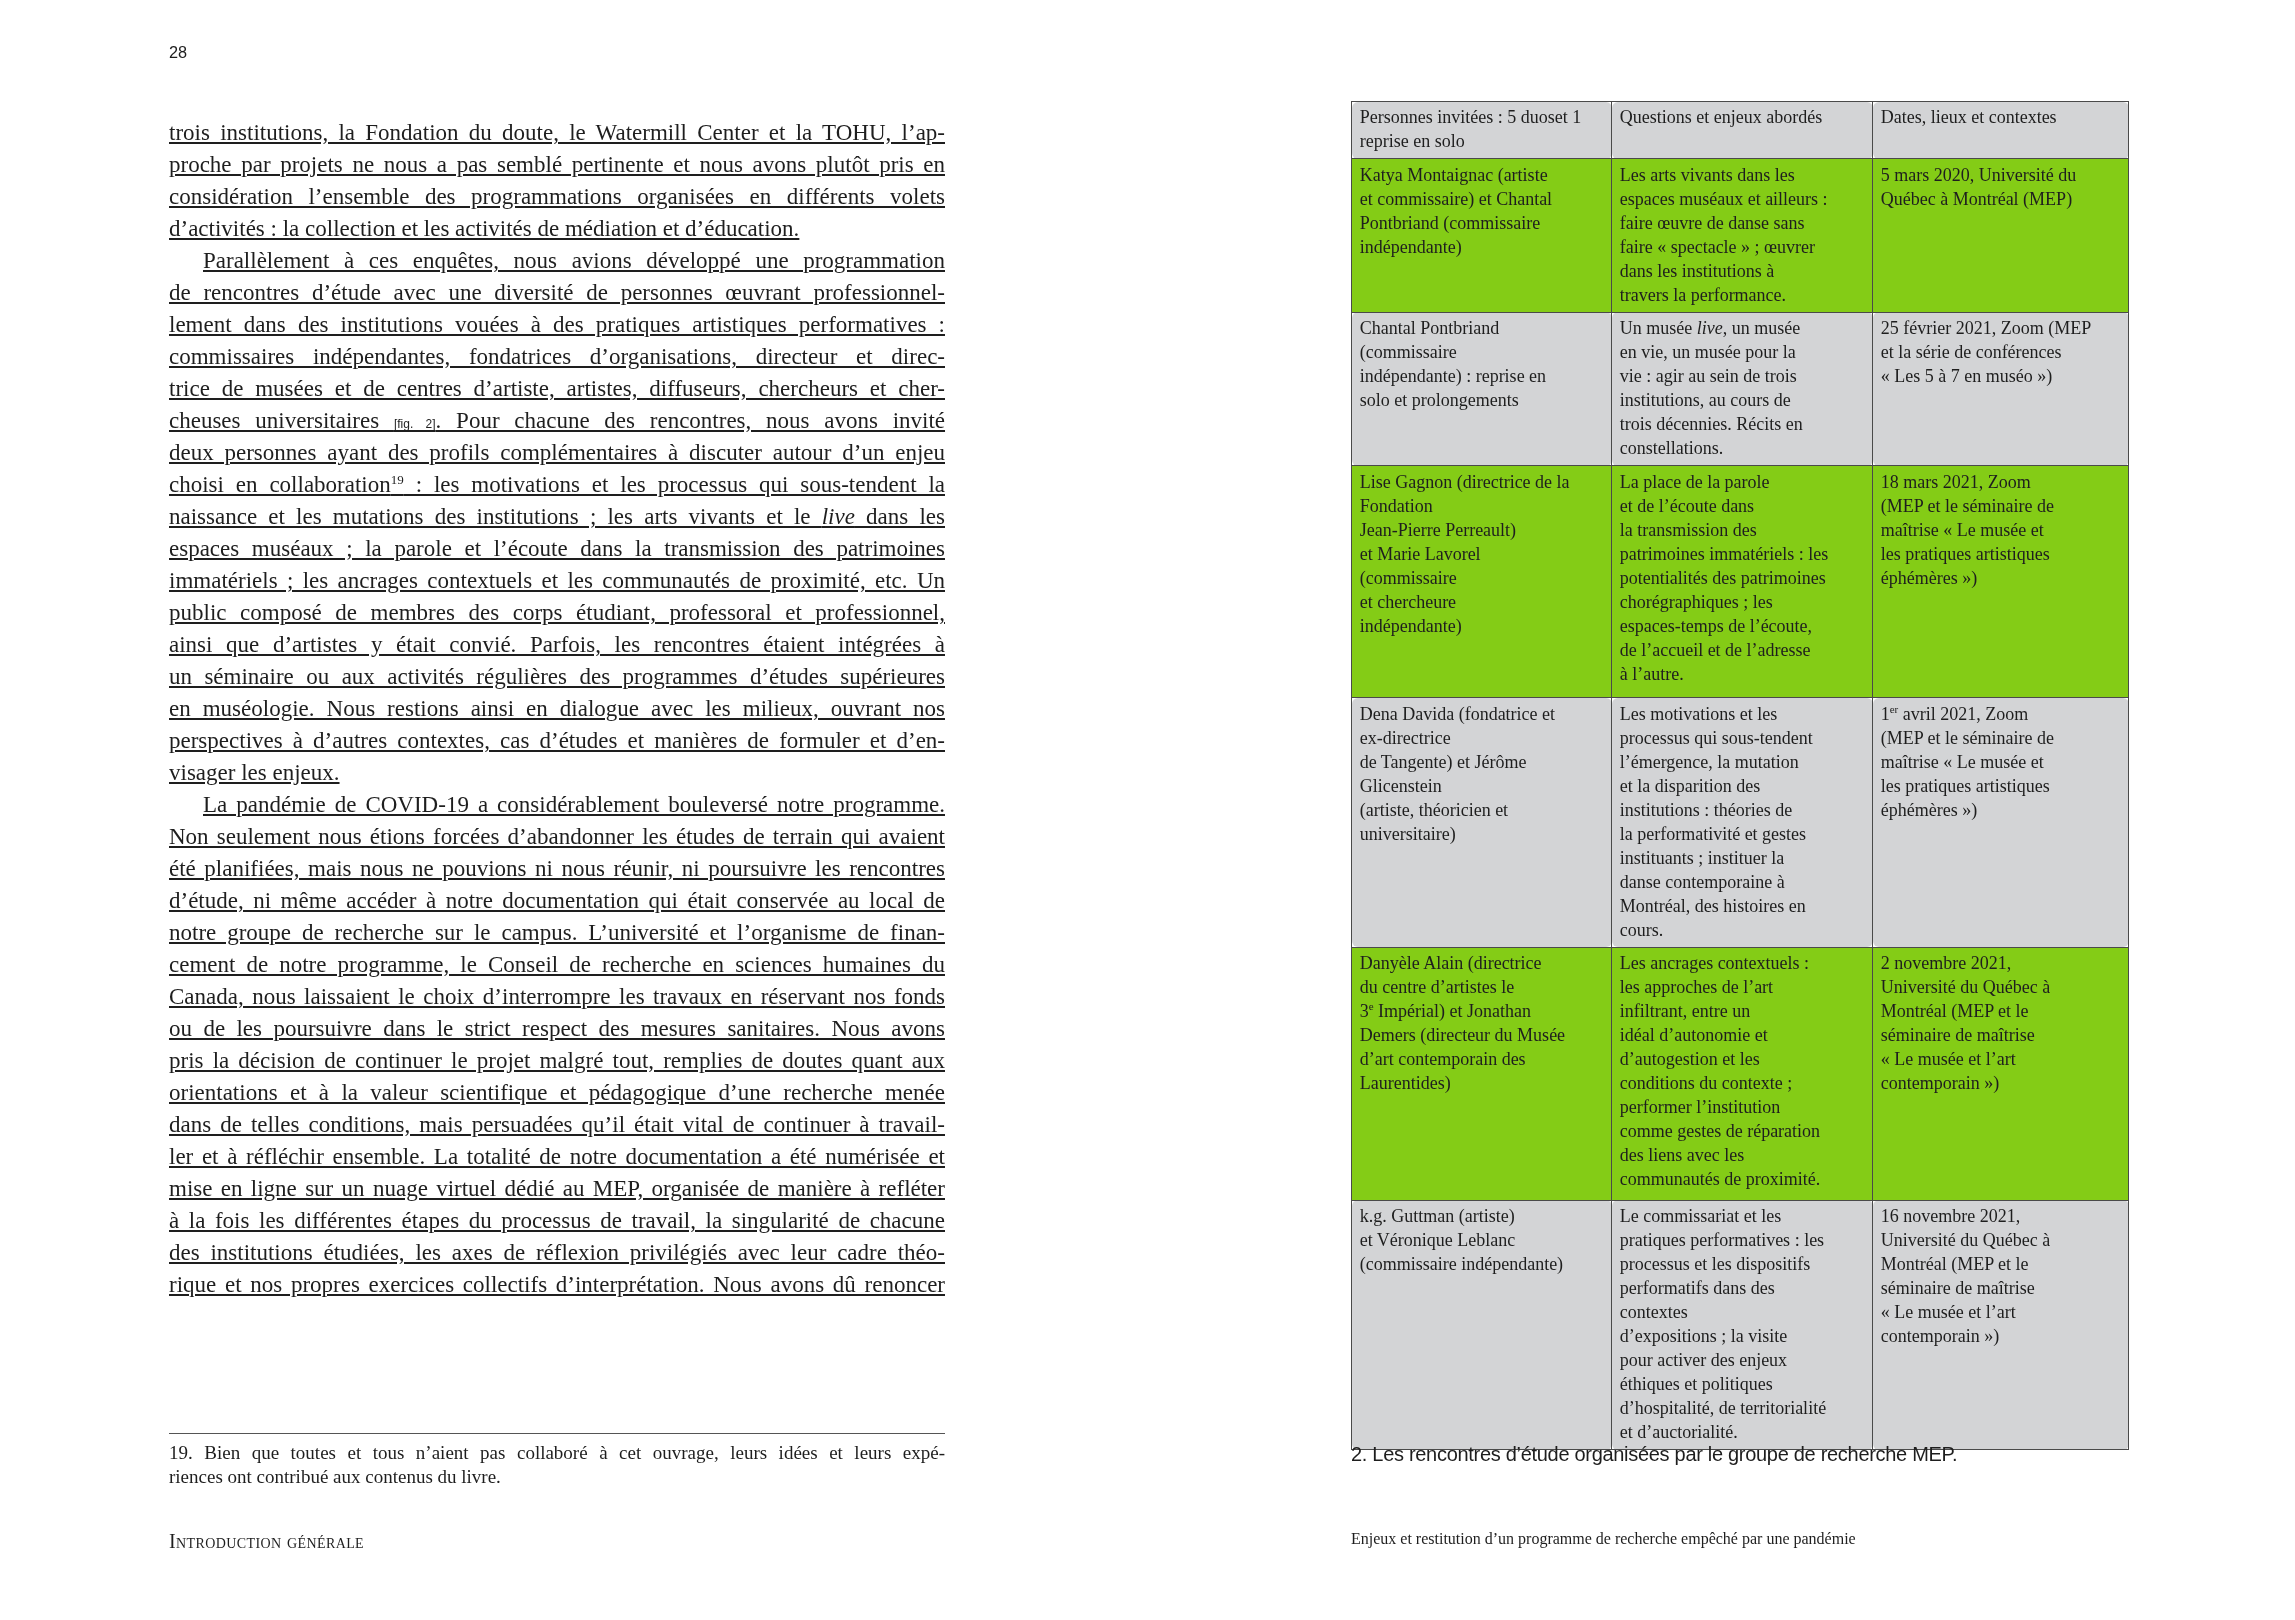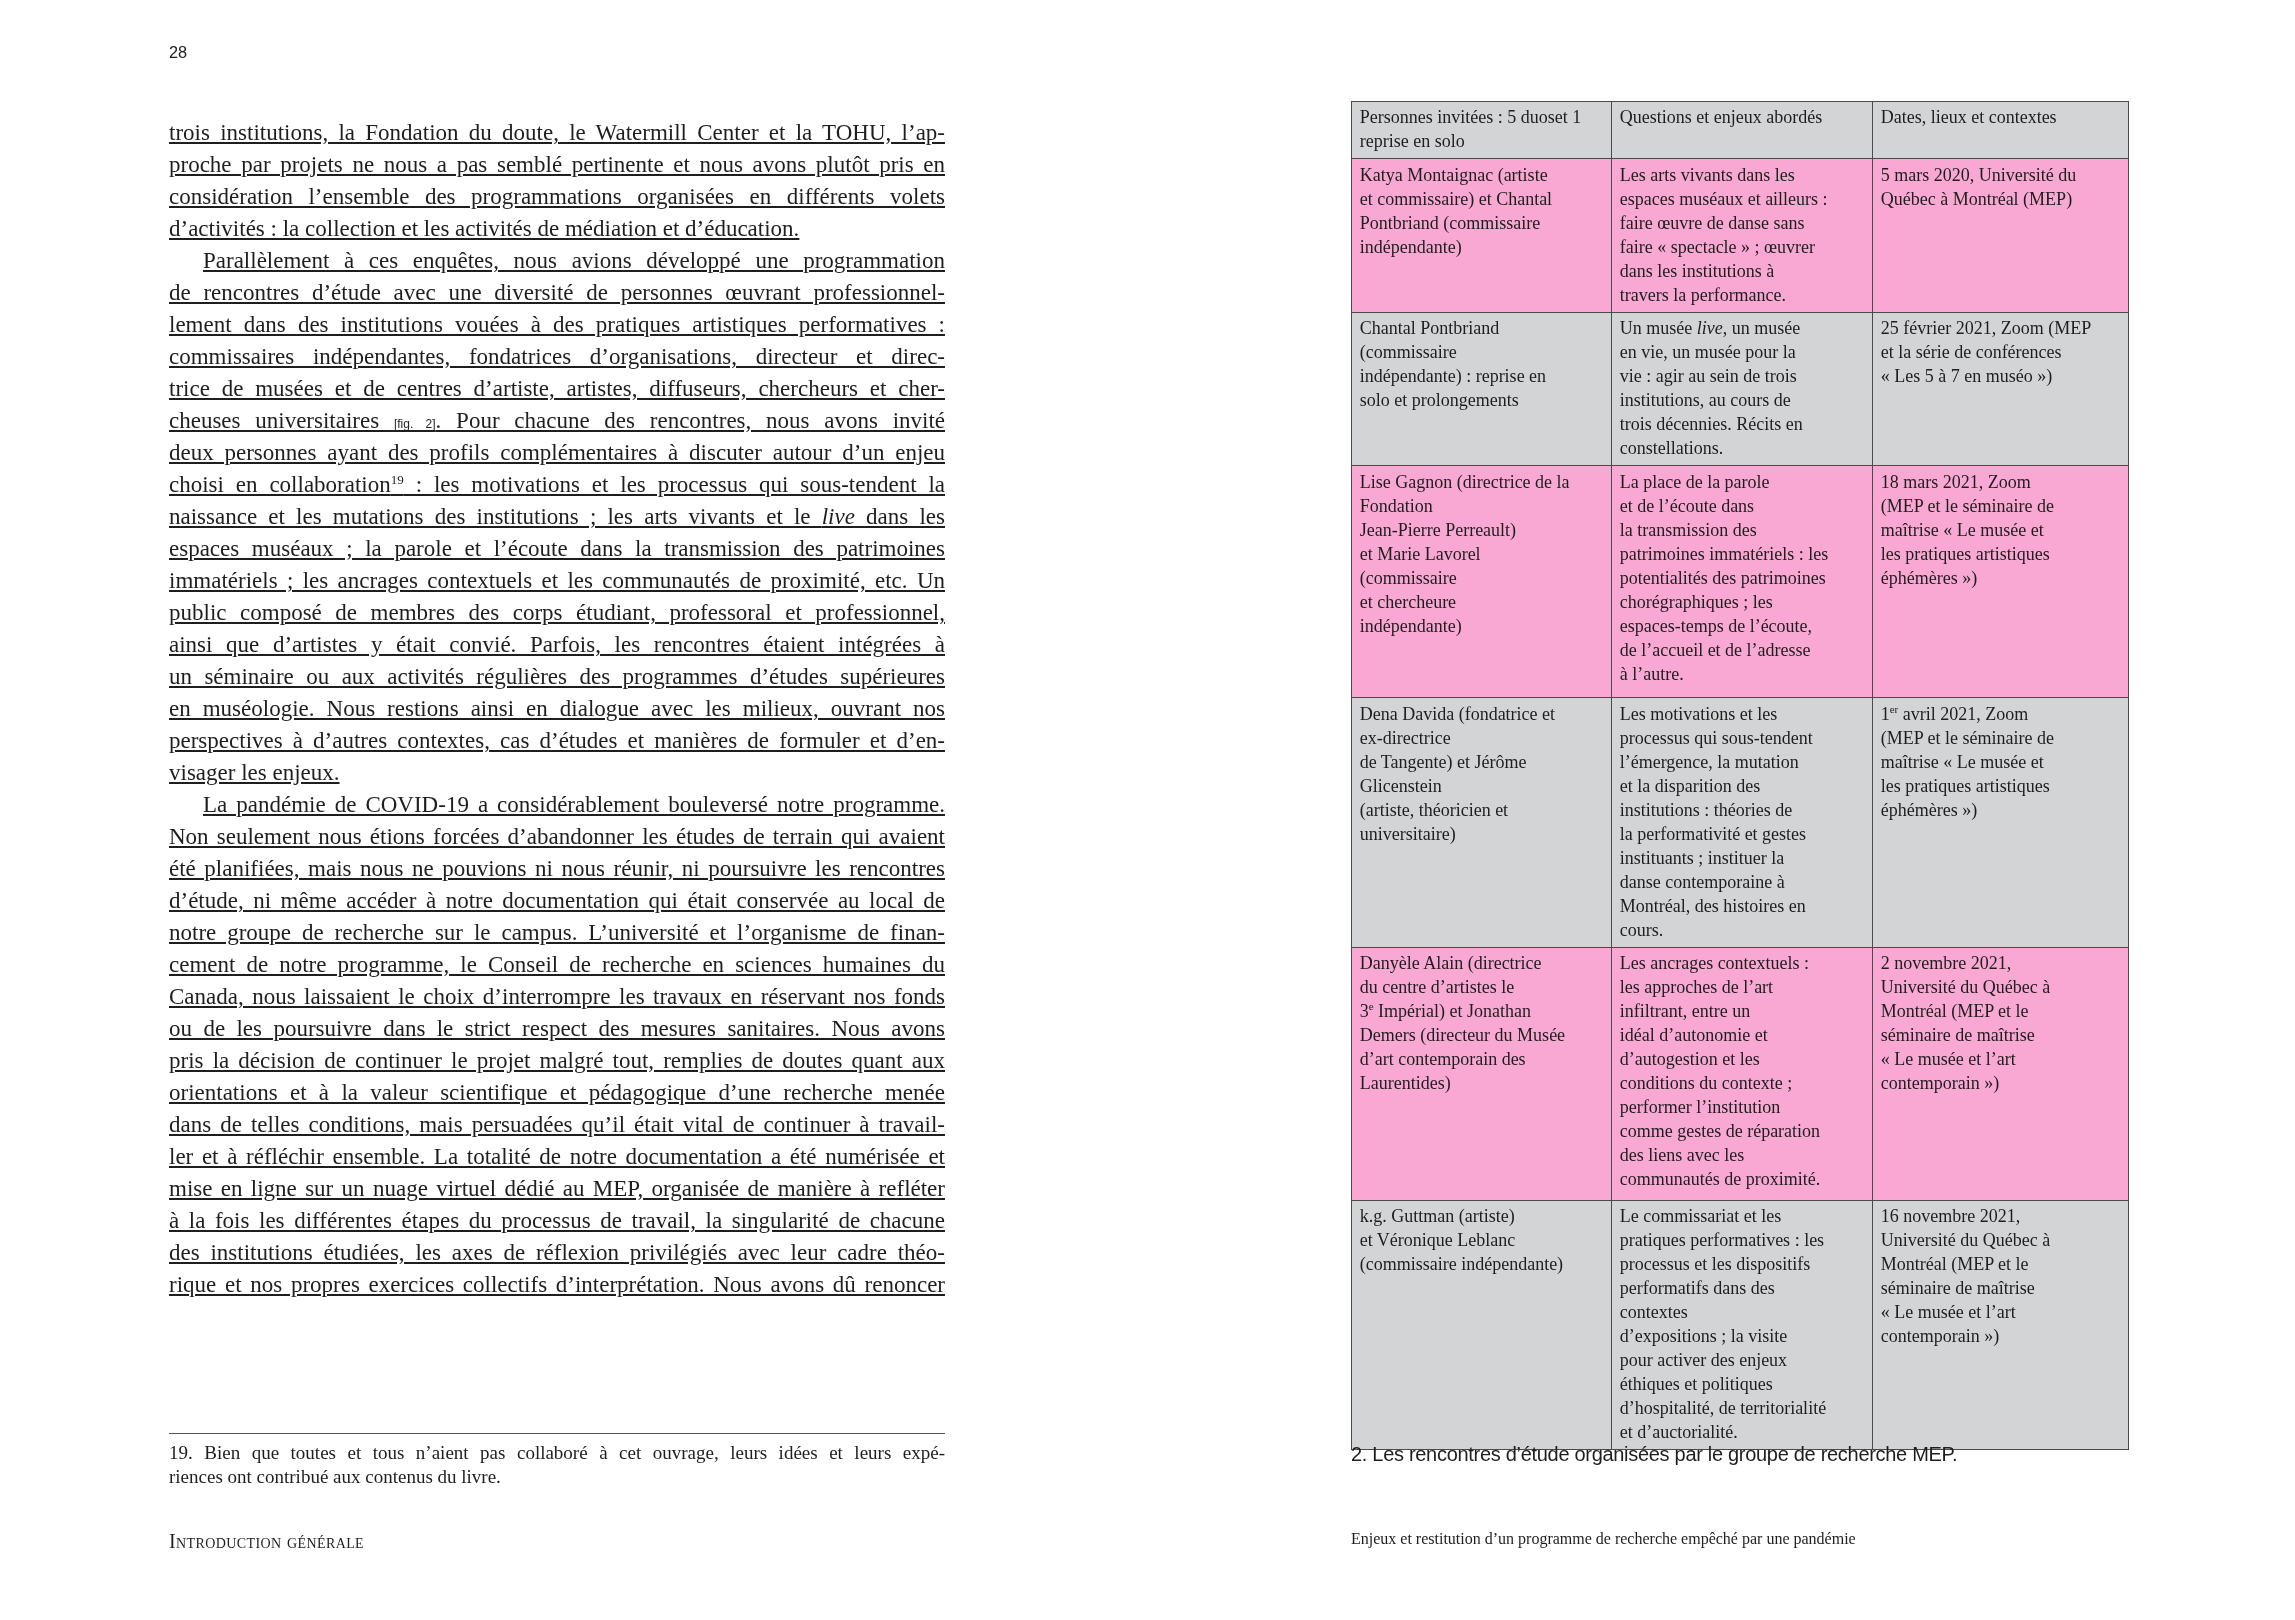--- a/index.html
+++ b/index.html
@@ -15,22 +15,22 @@
   .figref { font-family:"Liberation Sans", "DejaVu Sans", sans-serif; font-size:12px; }
   #footnote-rule { position:absolute; left:169px; top:1433px; width:776px; height:0; border-top:1.7px solid #555; }
   #footnote { position:absolute; left:169px; top:1441px; width:776px; font-size:19px; }
   #footnote .fline { display:block; height:24px; line-height:24px; white-space:nowrap; text-align:justify; text-align-last:justify; }
   #footnote .fline.last { text-align-last:left; }
   #left-footer { position:absolute; left:169px; top:1530px; font-size:20px; font-variant:small-caps; letter-spacing:0.4px; }
   #right-footer { position:absolute; left:1351px; top:1530px; font-size:16px; }
   #table-wrap { position:absolute; left:1351px; top:101px; width:777px; }
   table { border-collapse:collapse; width:777px; table-layout:fixed; font-size:18px; line-height:24px; }
   td, th { border:1.7px solid #4a4a4a; vertical-align:top; text-align:left; font-weight:normal; padding:3.4px 5.1px 5.1px 7.7px; }
-  tr.shaded td, tr.shaded th { background:#d3d4d6; }
-  tr.plain td { background:#f9a8d4; }
+  tr.shaded td, tr.shaded th { background:#d3d4d6;border-radius:6px; }
+  tr.plain td { background:#84cc16; }
   td .cl { display:block; white-space:nowrap; }
   #caption { position:absolute; left:1351px; top:1443px; font-size:20px; letter-spacing:-0.3px; }
   col.c1 { width:260px; } col.c2 { width:261px; } col.c3 { width:256px; }
   i { font-style:italic; }
 </style>
 </head>
 <body>
 
 <div id="page-number" class="sans">28</div>
 

